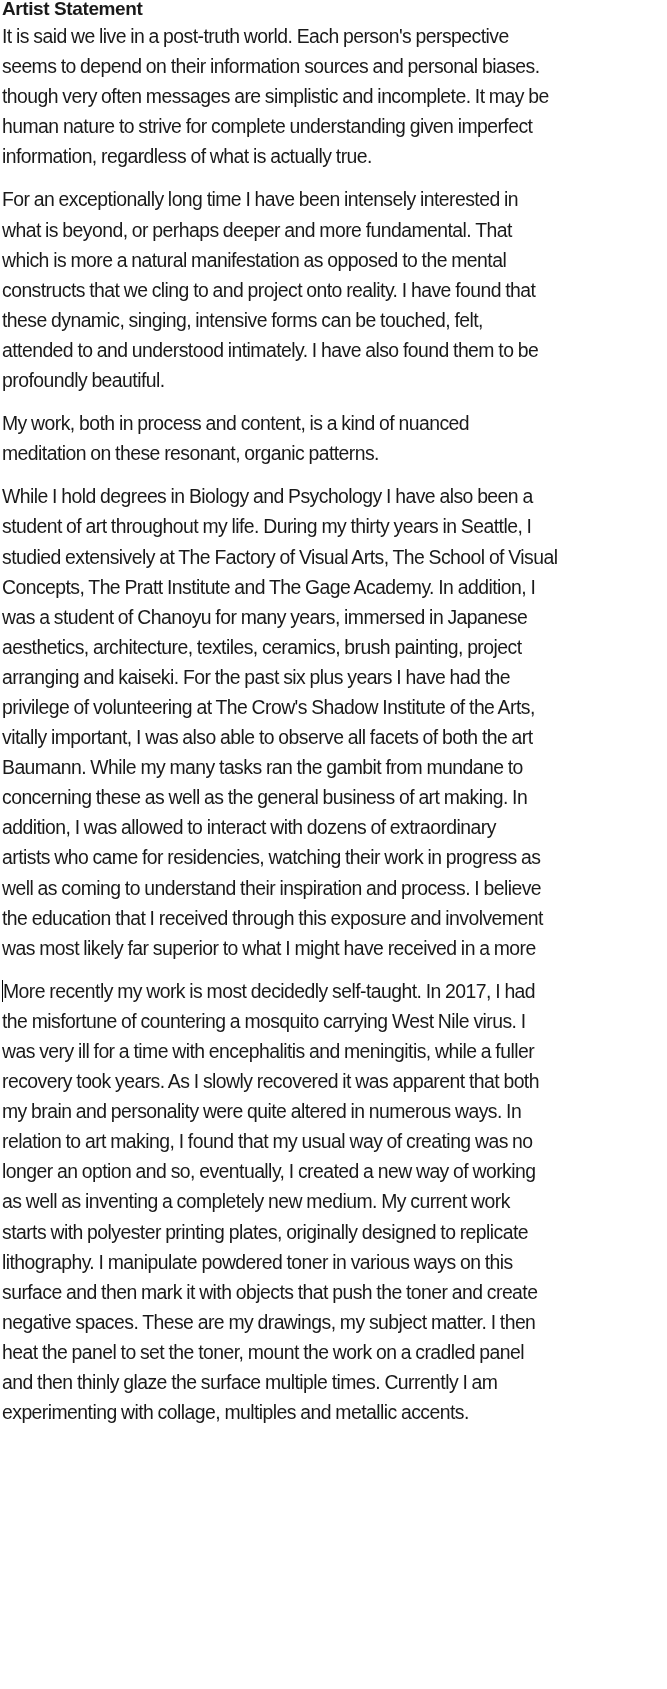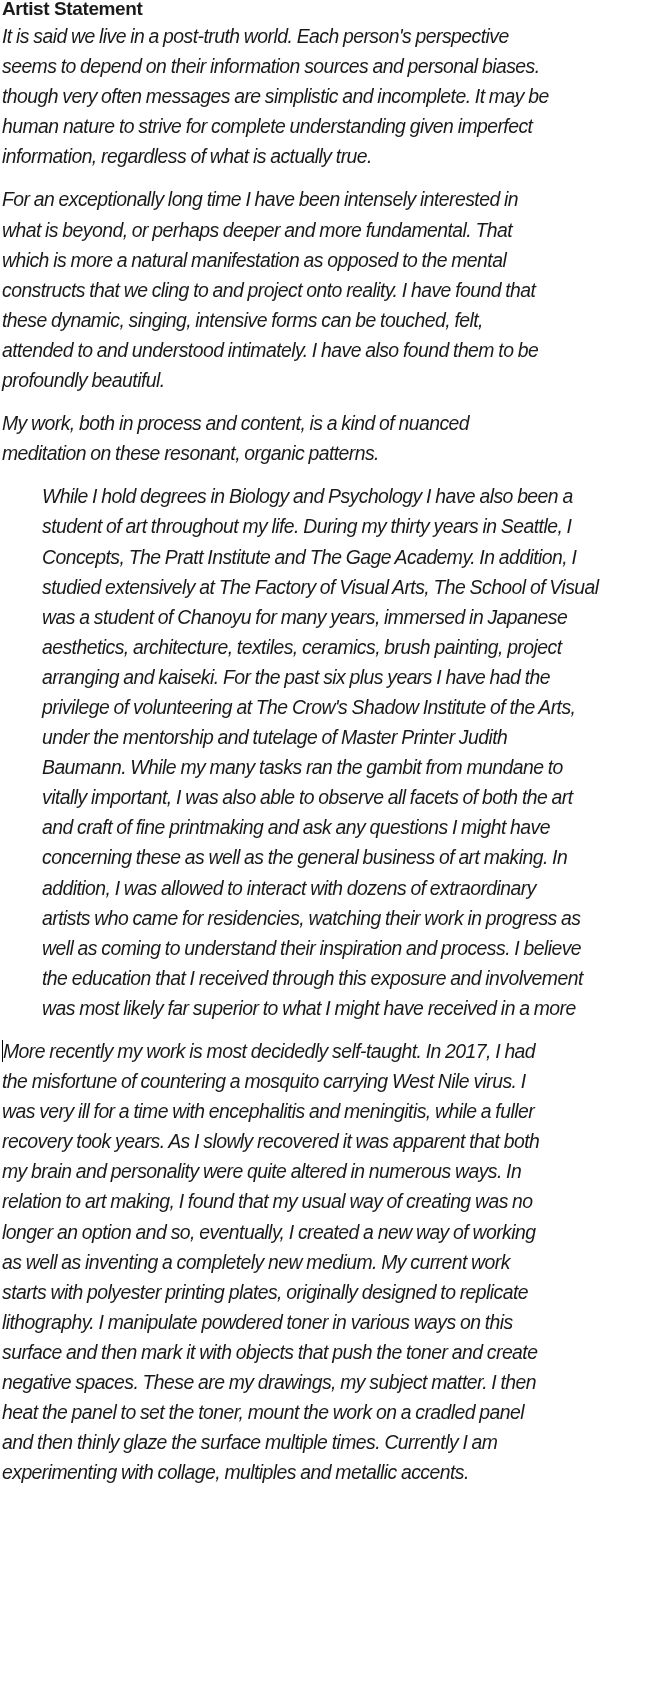--- a/index.html
+++ b/index.html
@@ -19,33 +19,33 @@
     letter-spacing: -0.4px;
   }
   .para {
     margin: 0 0 13px 0;
     font-size: 19.4px;
     line-height: 30.1px;
     letter-spacing: -0.55px;
     word-spacing: -0.5px;
     white-space: nowrap;
   }
-  .line { display: block; height: 30.1px; font-style: italic; }
+  .line { display: block; height: 30.1px; }
   .caret {
     display: inline-block;
     width: 1px;
     height: 22px;
     background: #000;
     vertical-align: -4px;
     margin-right: 0px;
   }
   #h1 { margin-top: -2px; }
   #p1 { margin-top: 1px; }
   #h2 { margin-top: 2px; }
-  #p4 { margin-top: 1px; margin-left: 40px; }
+  #p4 { margin-top: 1px; }
 </style>
 </head>
 <body>
 
 <div class="doc">
   <h2 class="heading" id="h1">Artist Statement</h2>
 
   <p class="para" id="p1">
       <span class="line">It is said we live in a post-truth world. Each person's perspective</span>
       <span class="line">seems to depend on their information sources and personal biases.</span>
@@ -64,30 +64,28 @@
     </p>
   <p class="para">
       <span class="line">My work, both in process and content, is a kind of nuanced</span>
       <span class="line">meditation on these resonant, organic patterns.</span>
     </p>
 
 
   <p class="para" id="p4">
       <span class="line">While I hold degrees in Biology and Psychology I have also been a</span>
       <span class="line">student of art throughout my life. During my thirty years in Seattle, I</span>
+      <span class="line">studied extensively at The Factory of Visual Arts, The School of Visual</span>
       <span class="line">Concepts, The Pratt Institute and The Gage Academy. In addition, I</span>
-      <span class="line">studied extensively at The Factory of Visual Arts, The School of Visual</span>
       <span class="line">was a student of Chanoyu for many years, immersed in Japanese</span>
       <span class="line">aesthetics, architecture, textiles, ceramics, brush painting, project</span>
       <span class="line">arranging and kaiseki. For the past six plus years I have had the</span>
       <span class="line">privilege of volunteering at The Crow's Shadow Institute of the Arts,</span>
-      <span class="line">under the mentorship and tutelage of Master Printer Judith</span>
+      <span class="line">vitally important, I was also able to observe all facets of both the art</span>
       <span class="line">Baumann. While my many tasks ran the gambit from mundane to</span>
-      <span class="line">vitally important, I was also able to observe all facets of both the art</span>
-      <span class="line">and craft of fine printmaking and ask any questions I might have</span>
       <span class="line">concerning these as well as the general business of art making. In</span>
       <span class="line">addition, I was allowed to interact with dozens of extraordinary</span>
       <span class="line">artists who came for residencies, watching their work in progress as</span>
       <span class="line">well as coming to understand their inspiration and process. I believe</span>
       <span class="line">the education that I received through this exposure and involvement</span>
       <span class="line">was most likely far superior to what I might have received in a more</span>
     </p>
   <p class="para">
       <span class="line"><span class="caret"></span>More recently my work is most decidedly self-taught. In 2017, I had</span>
       <span class="line">the misfortune of countering a mosquito carrying West Nile virus. I</span>

